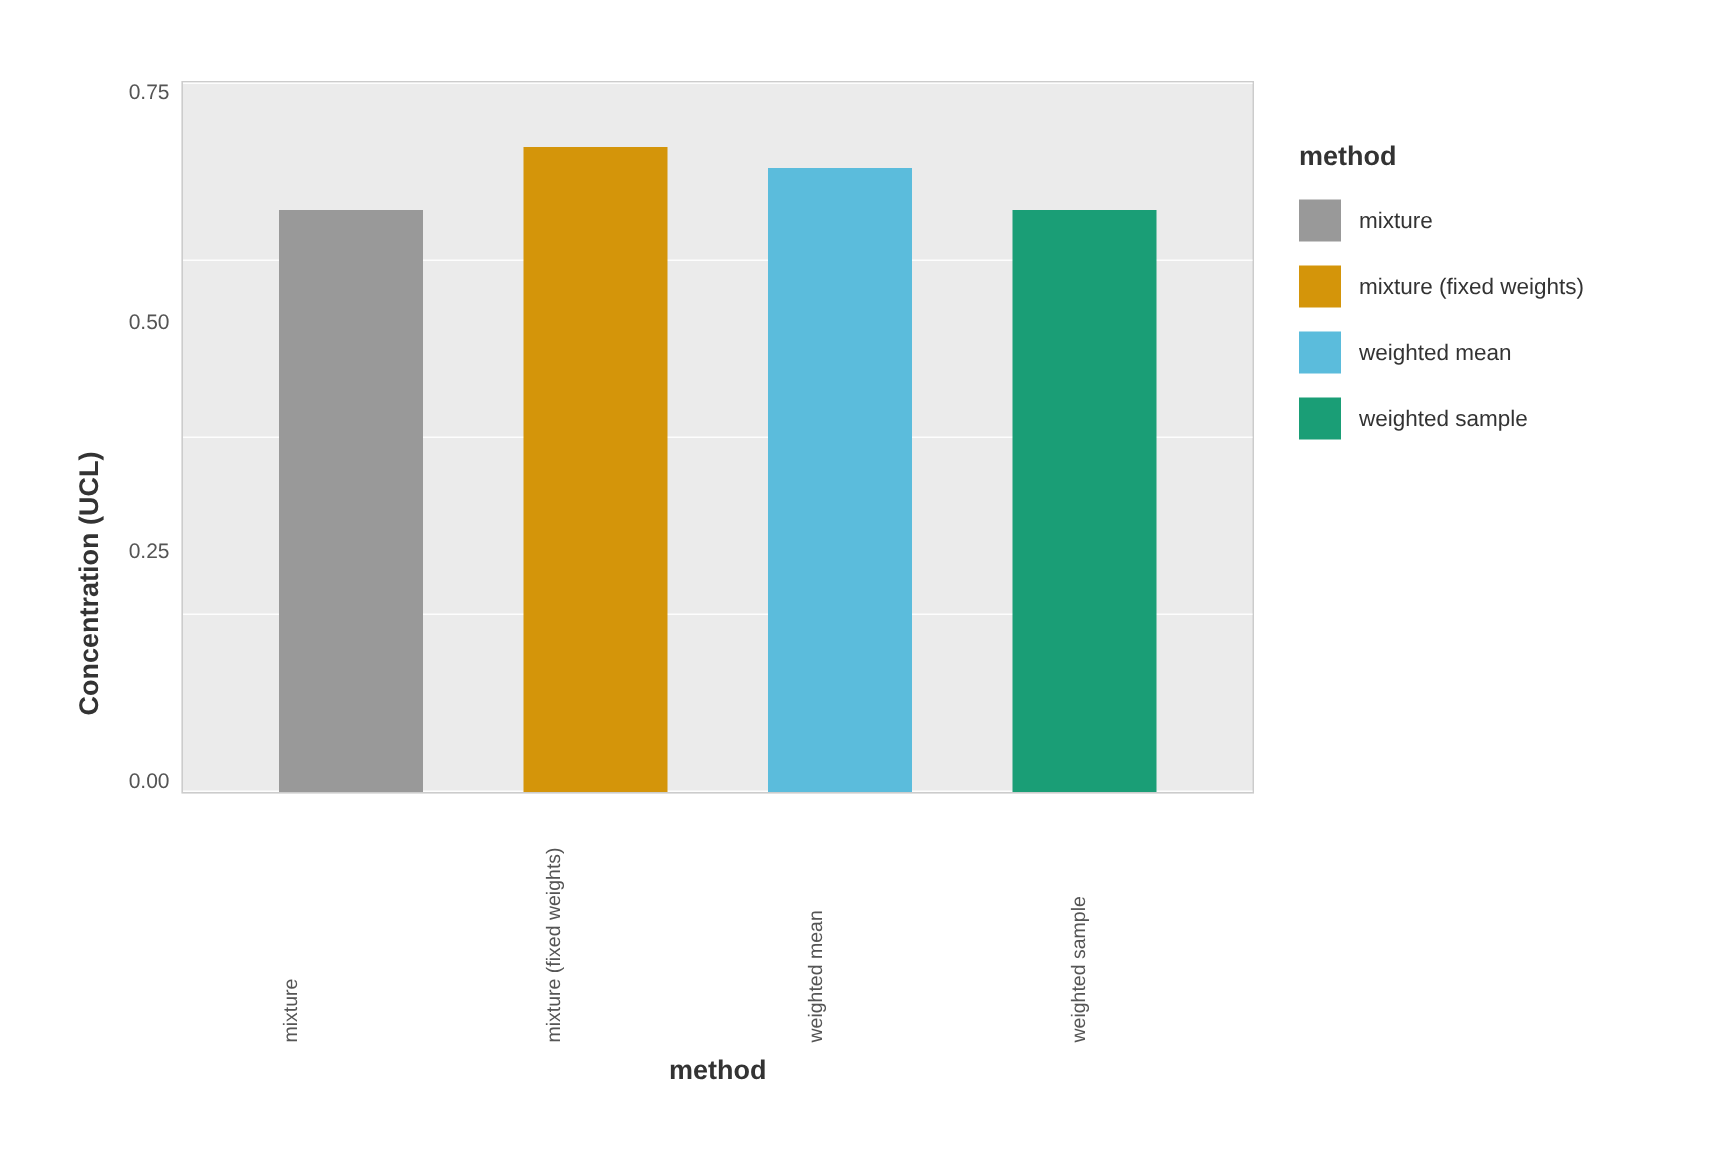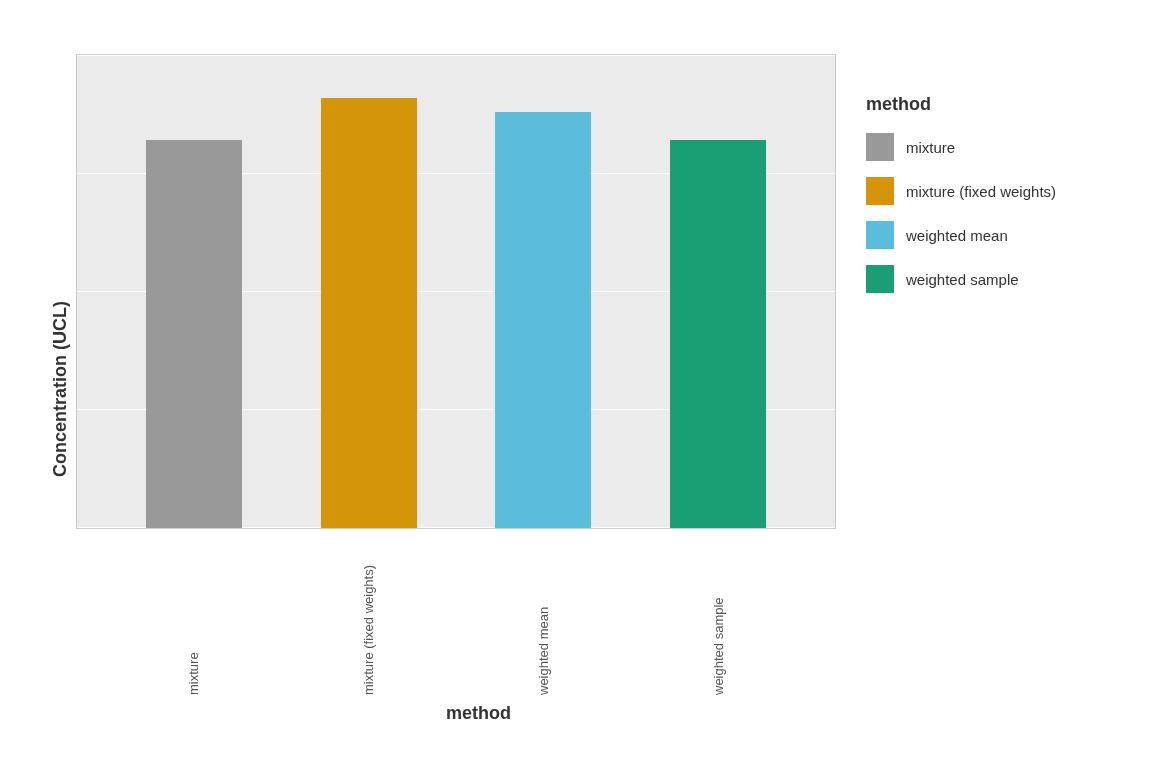--- a/index.html
+++ b/index.html
@@ -178,20 +178,27 @@
     }
   </style>
 </head>
 <body>
 
 <div class="chart-container">
   <div class="chart-area">
     <div class="y-axis-label">Concentration (UCL)</div>
     <div class="plot-with-axes">
       <div class="plot-top">
+        <div class="y-axis-ticks">
+
+        <div class="y-tick">0.75</div>
+            <div class="y-tick">0.50</div>
+            <div class="y-tick">0.25</div>
+            <div class="y-tick">0.00</div>
+          </div>
         <div class="plot-panel">
           <div class="grid-lines">
 
           <div class="grid-line"></div>
               <div class="grid-line"></div>
               <div class="grid-line"></div>
               <div class="grid-line"></div>
               <div class="grid-line"></div>
             </div>
           <div class="bars-container">

